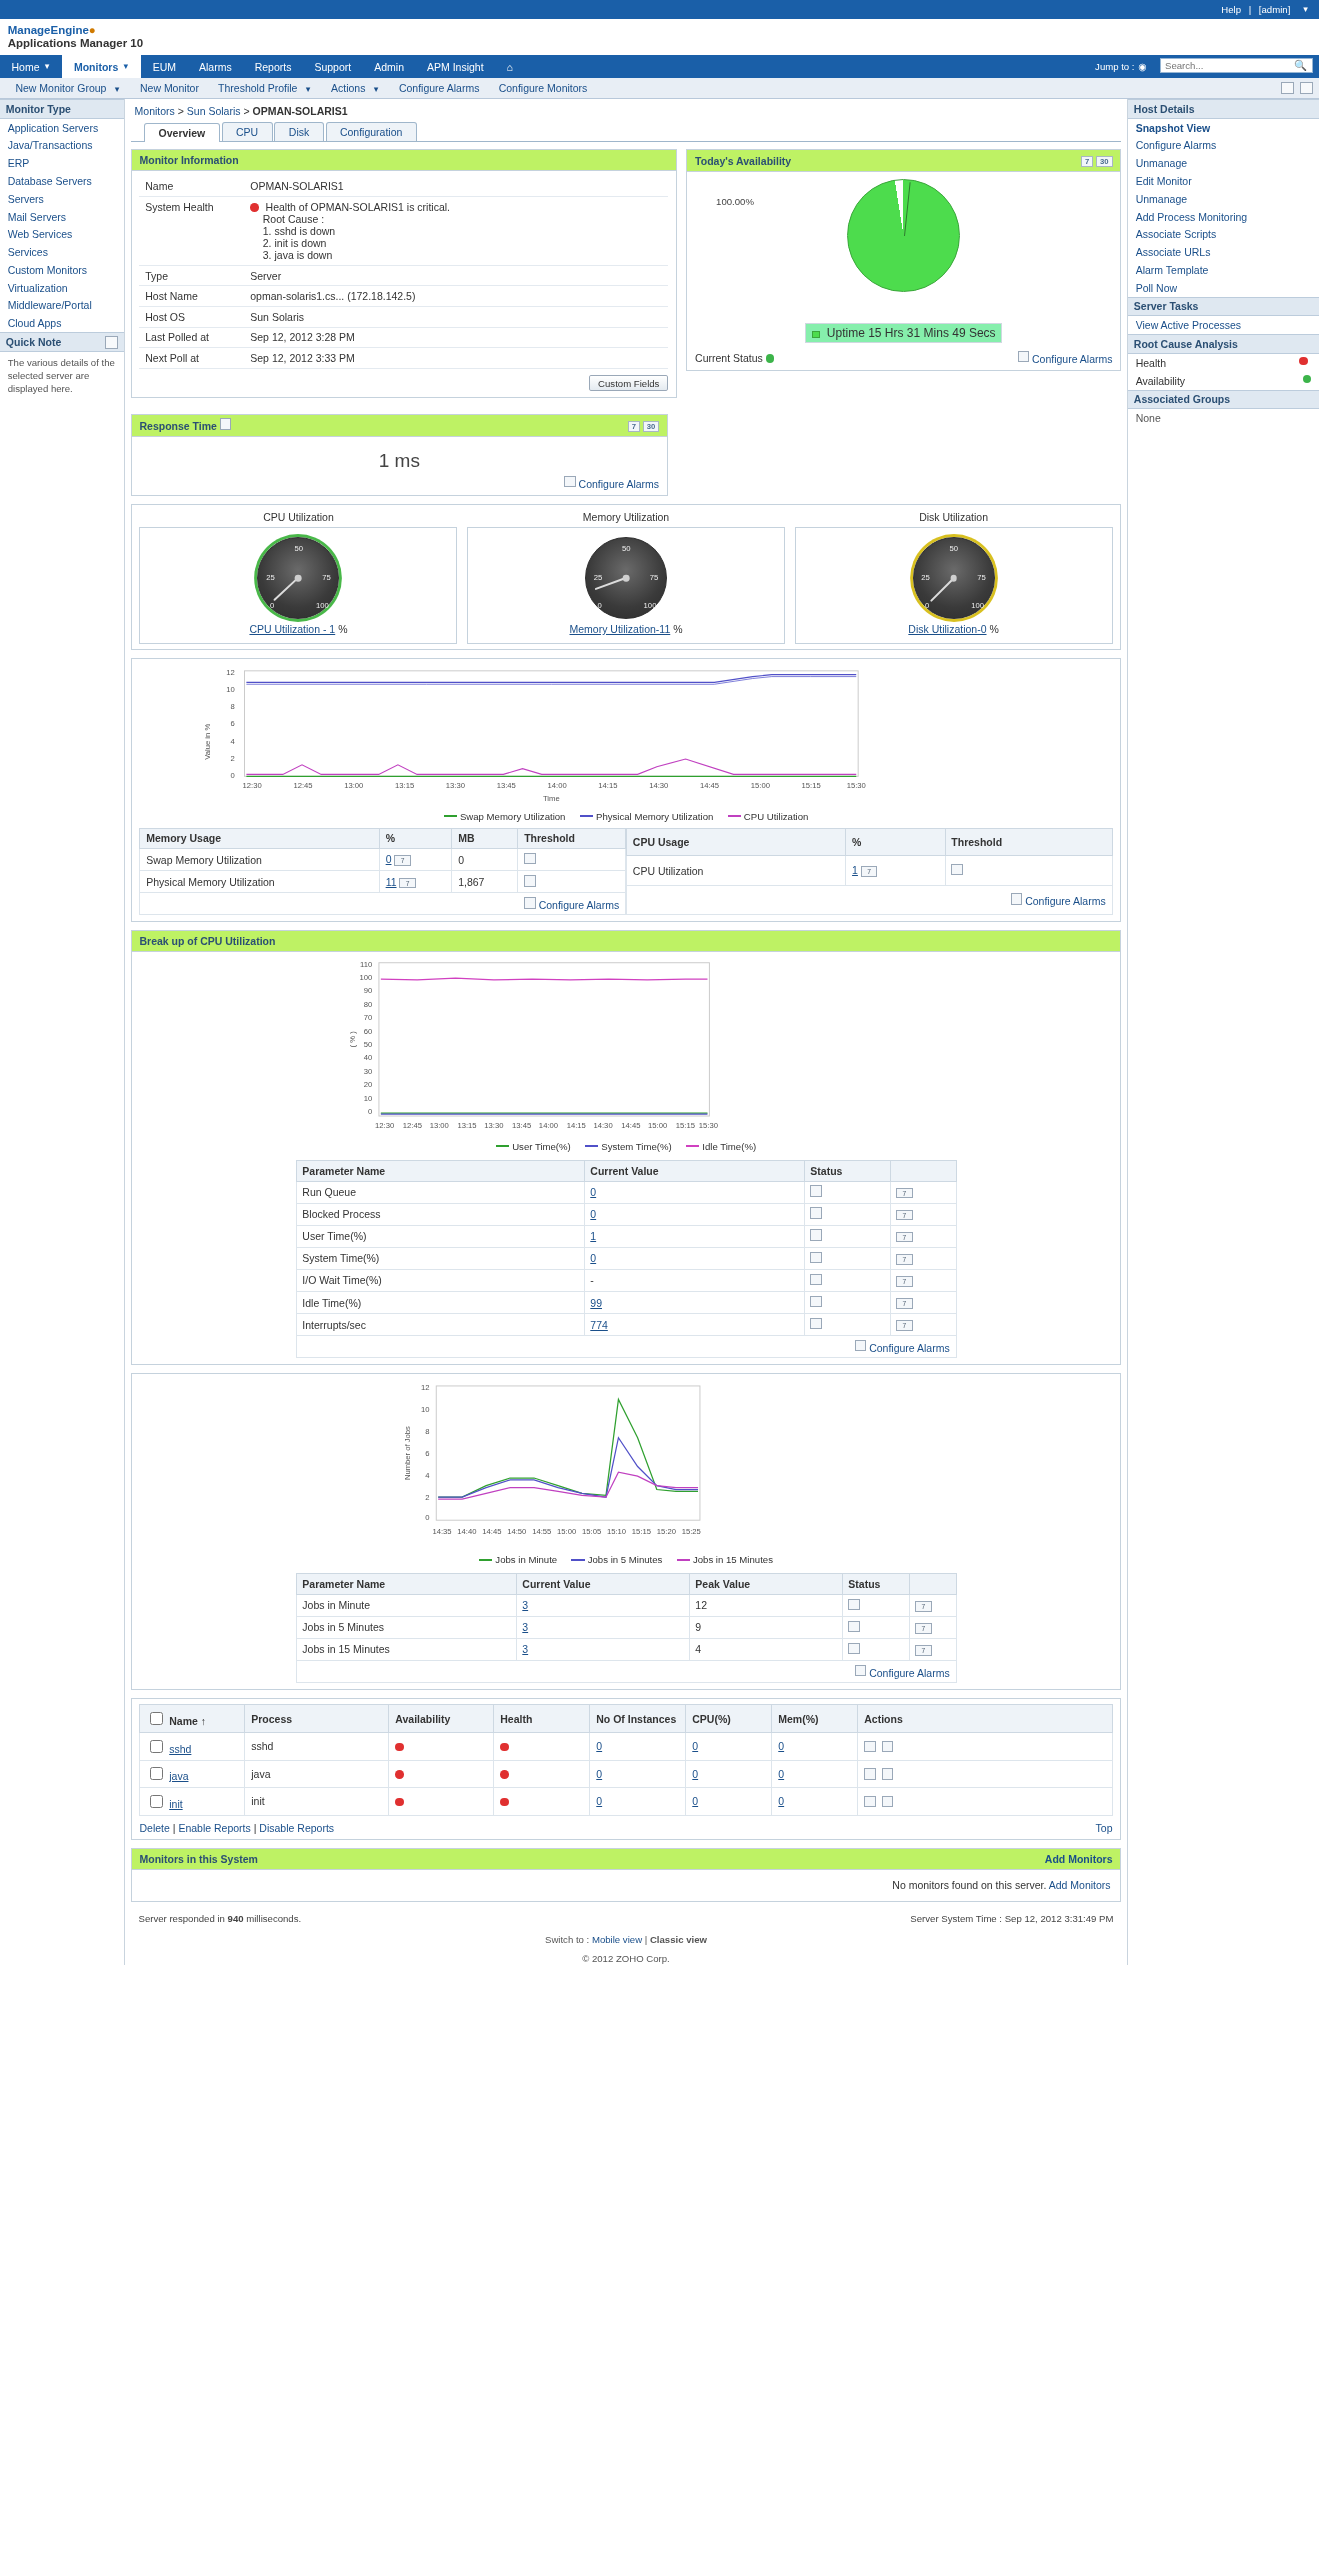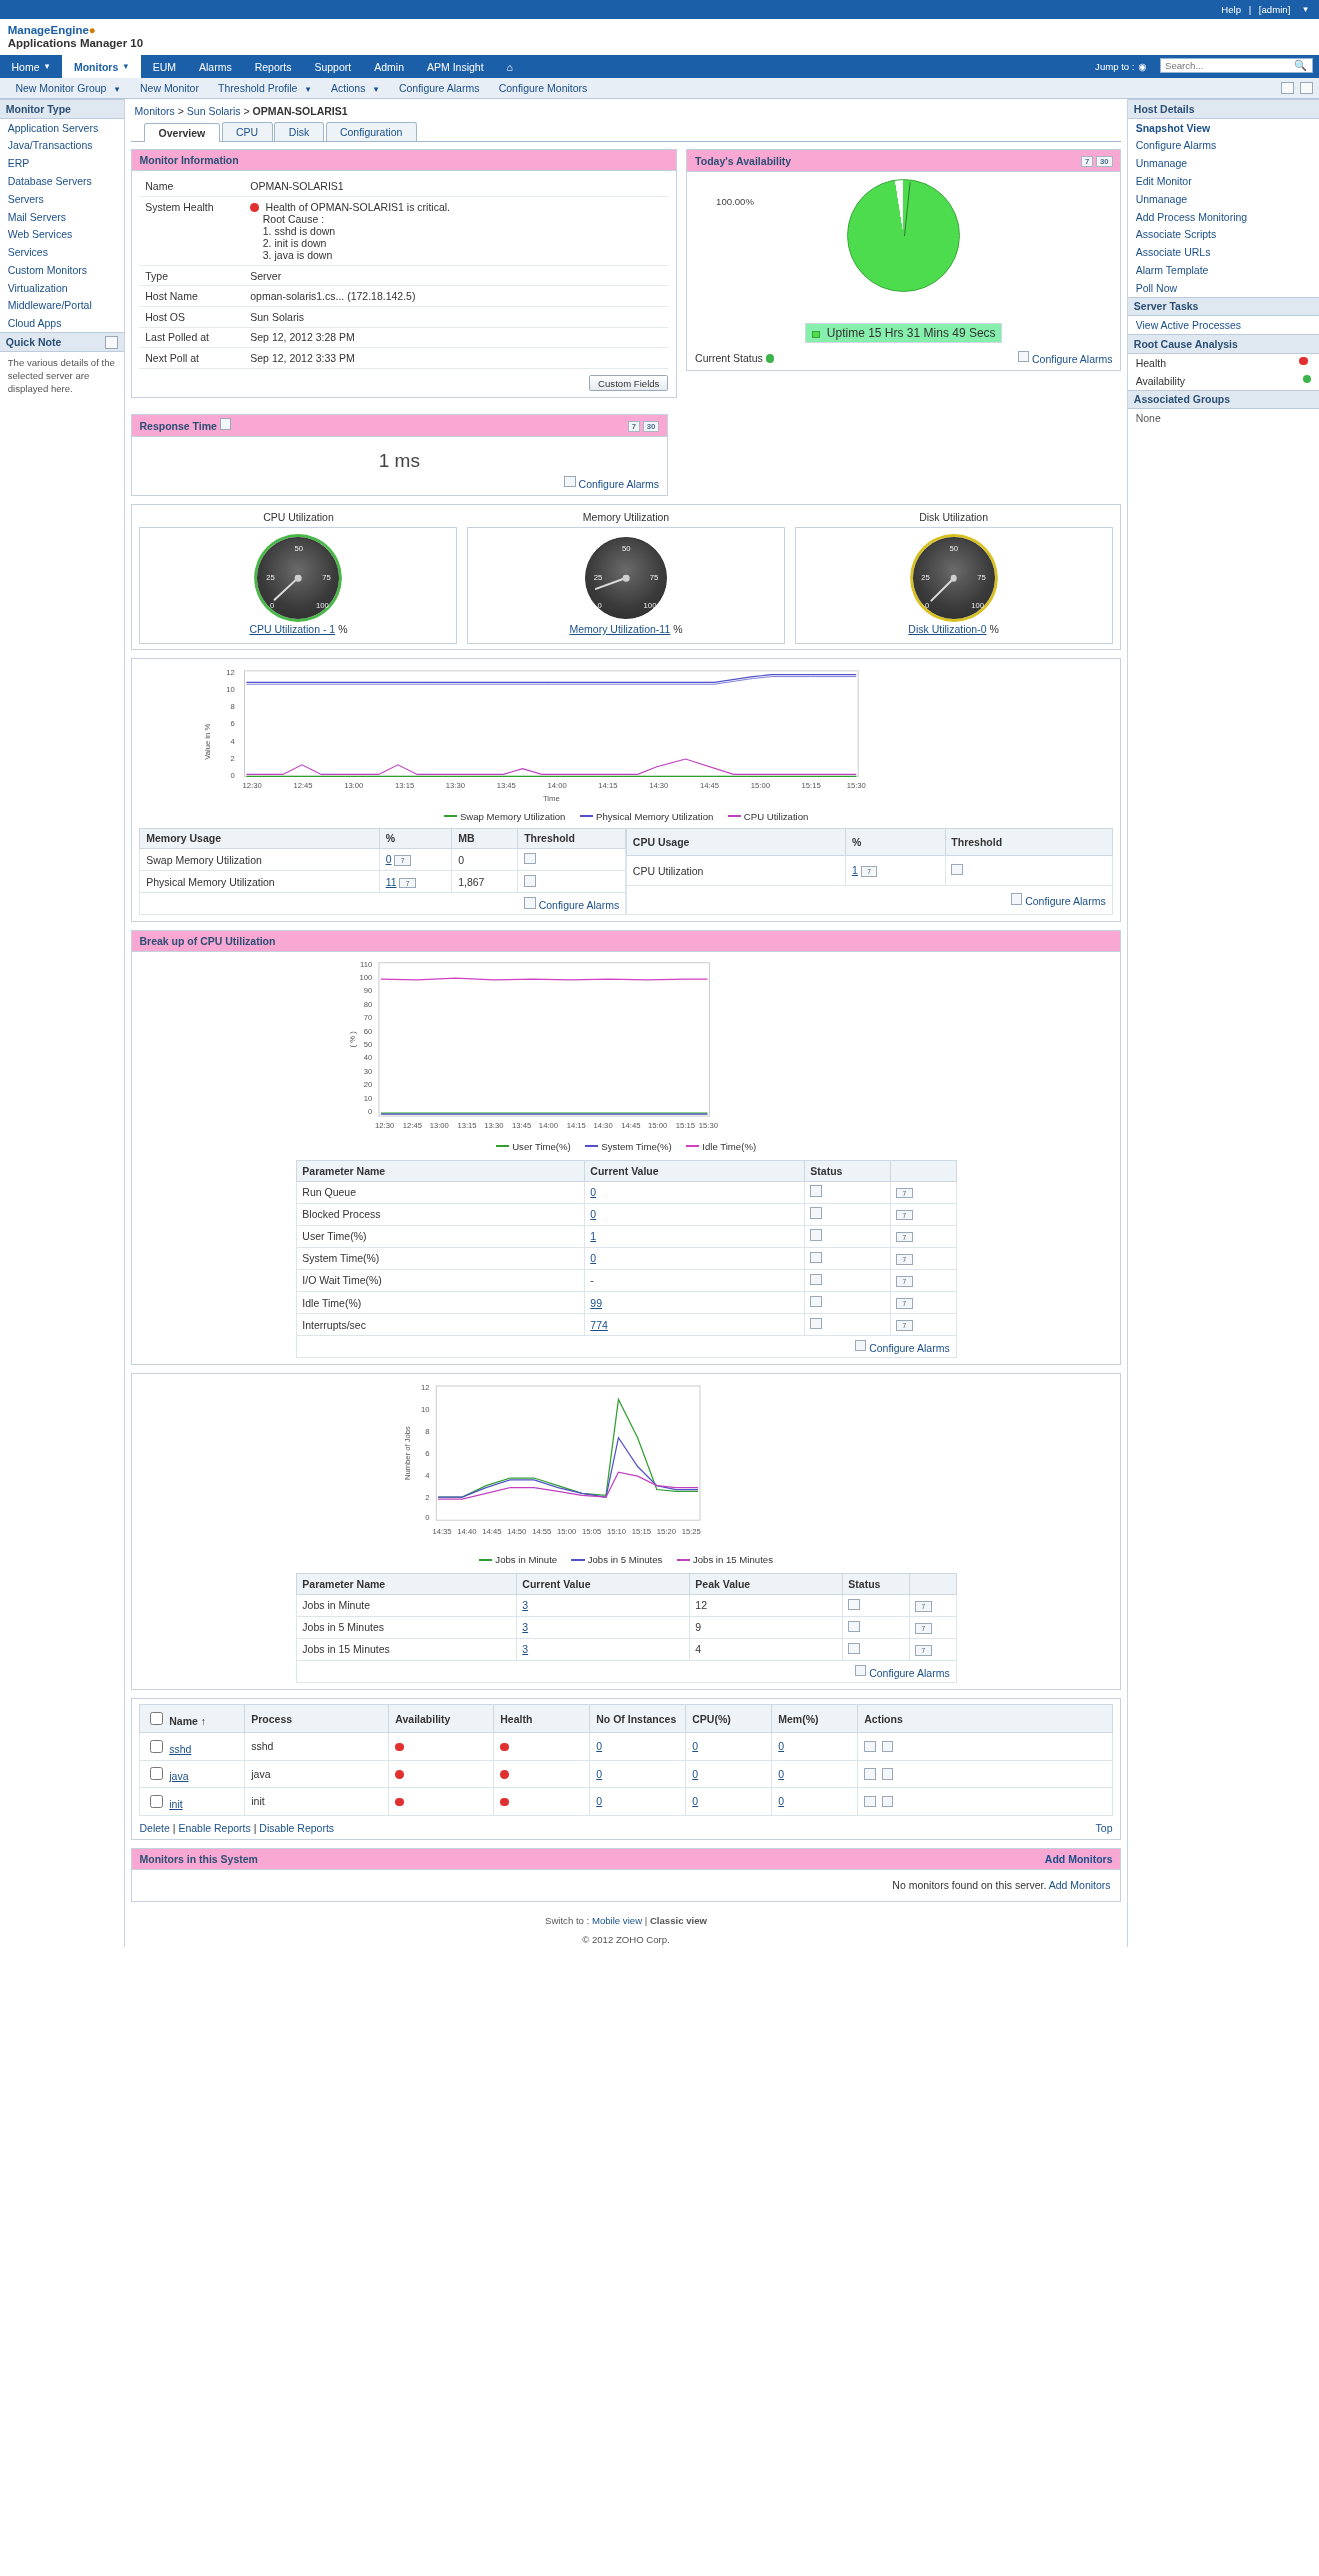--- a/index.html
+++ b/index.html
@@ -90,21 +90,21 @@
   .tab {
     border:1px solid #9fb6cb; border-bottom:0; background:#eef3f8;
     padding:2.9px 13.4px; font-size:10.5px; margin-right:1.9px; color:#1a4f8a; cursor:pointer;
     border-radius:2.9px 2.9px 0 0;
   }
   .tab.active { background:#fff; font-weight:bold; color:#333; position:relative; top:1px;}
 
   
   .box { border:1px solid #c5d2dd; margin:7.7px 0; background:#fff; }
   .box-hdr {
-    background:#f9a8d4; border-bottom:1px solid #c5d2dd; padding:3.8px 7.7px;
+    background:#bef264; border-bottom:1px solid #c5d2dd; padding:3.8px 7.7px;
     font-weight:bold; font-size:10.5px; color:#2b4f73;
     display:flex; justify-content:space-between; align-items:center;
   }
   .box-body { padding:5.8px 7.7px; }
 
   .two-col { display:flex; gap:9.6px; }
   .col-left { width:546px; }
   .col-right { flex:1; }
 
   
@@ -839,20 +839,28 @@
       <div class="box-hdr">
         <span>Monitors in this System</span>
         <a href="#">Add Monitors</a>
       </div>
       <div class="box-body" style="text-align:right;padding:9.6px">
         <span>No monitors found on this server.</span>
         <a href="#">Add Monitors</a>
       </div>
     </div>
 
+    <div class="footline">
+      <span>
+        <span>Server responded in</span>
+        <b>940</b>
+        <span>milliseconds.</span>
+      </span>
+      <span>Server System Time : Sep 12, 2012 3:31:49 PM</span>
+    </div>
     <div class="footer">
       <span>Switch to :</span>
       <a href="#">Mobile view</a>
       <span>|</span>
       <b>Classic view</b>
     </div>
     <div class="footer">© 2012 ZOHO Corp.</div>
 
   </div>
 

